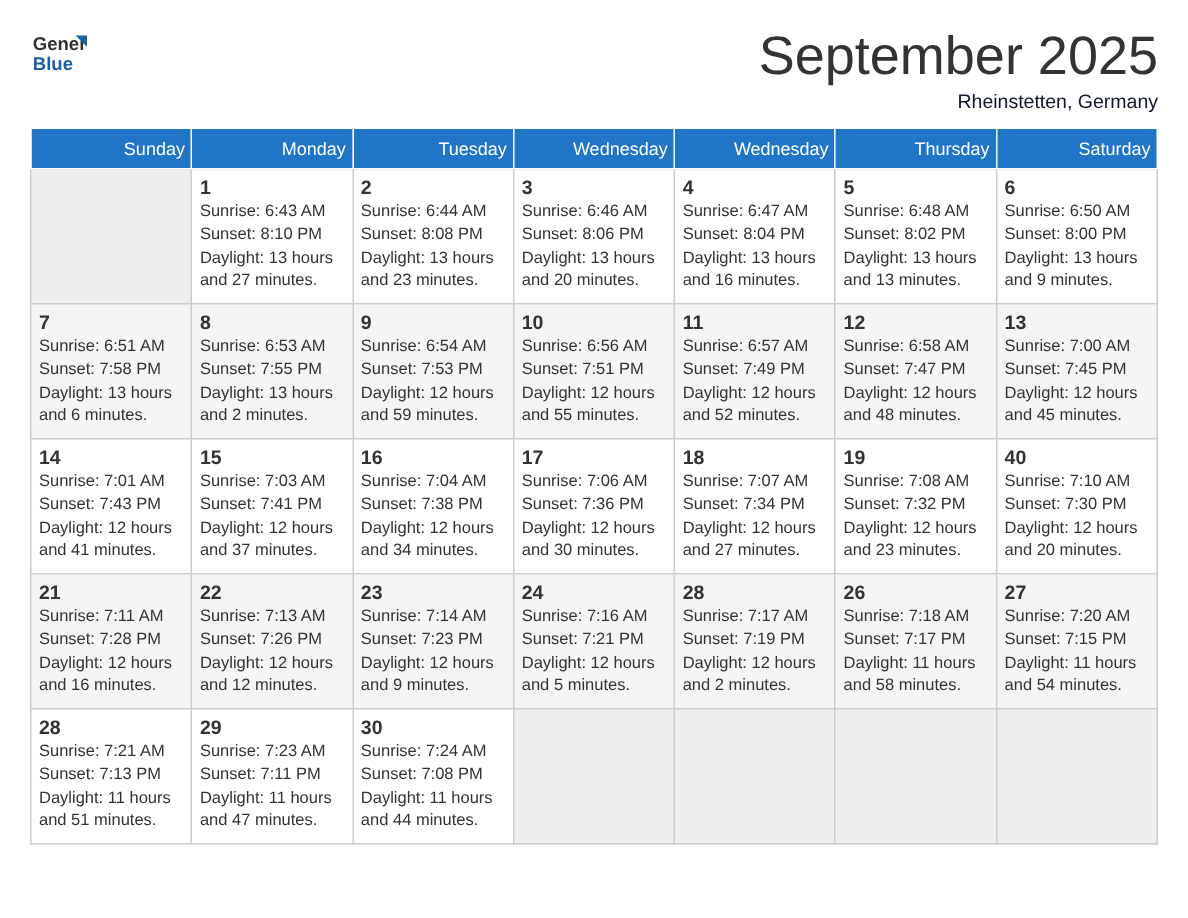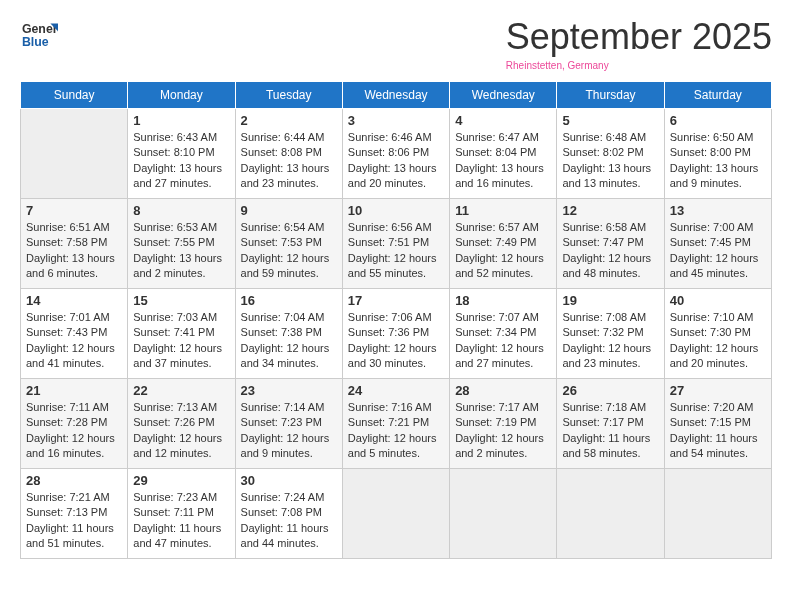--- a/index.html
+++ b/index.html
@@ -22,34 +22,34 @@
       font-size: 18px;
       font-weight: bold;
       color: #1a5fa8;
       line-height: 1.1;
     }
     .logo-icon {
       width: 38px;
       height: 38px;
       margin-right: 4px;
     }
-    .title-area { }
+    .title-area { text-align: right; }
     .month-title { font-size: 36px; font-weight: 300; color: #333; }
-    .location-title { font-size: 10px; color: #ec4899; margin-top: 2px; }
+    .location-title { font-size: 13px; color: #0f172a; margin-top: 2px; }
 
     .calendar {
       width: 100%;
       border-collapse: collapse;
       font-size: 11px;
     }
     .calendar thead th {
       background-color: #2075c7;
       color: #fff;
       padding: 6px 4px;
-      text-align: center;
+      text-align: right;
       font-size: 12px;
       font-weight: normal;
       border: 1px solid #fff;
     }
     .calendar tbody td {
       border: 1px solid #ccc;
       vertical-align: top;
       padding: 4px 5px;
       width: 107px;
       min-height: 80px;

